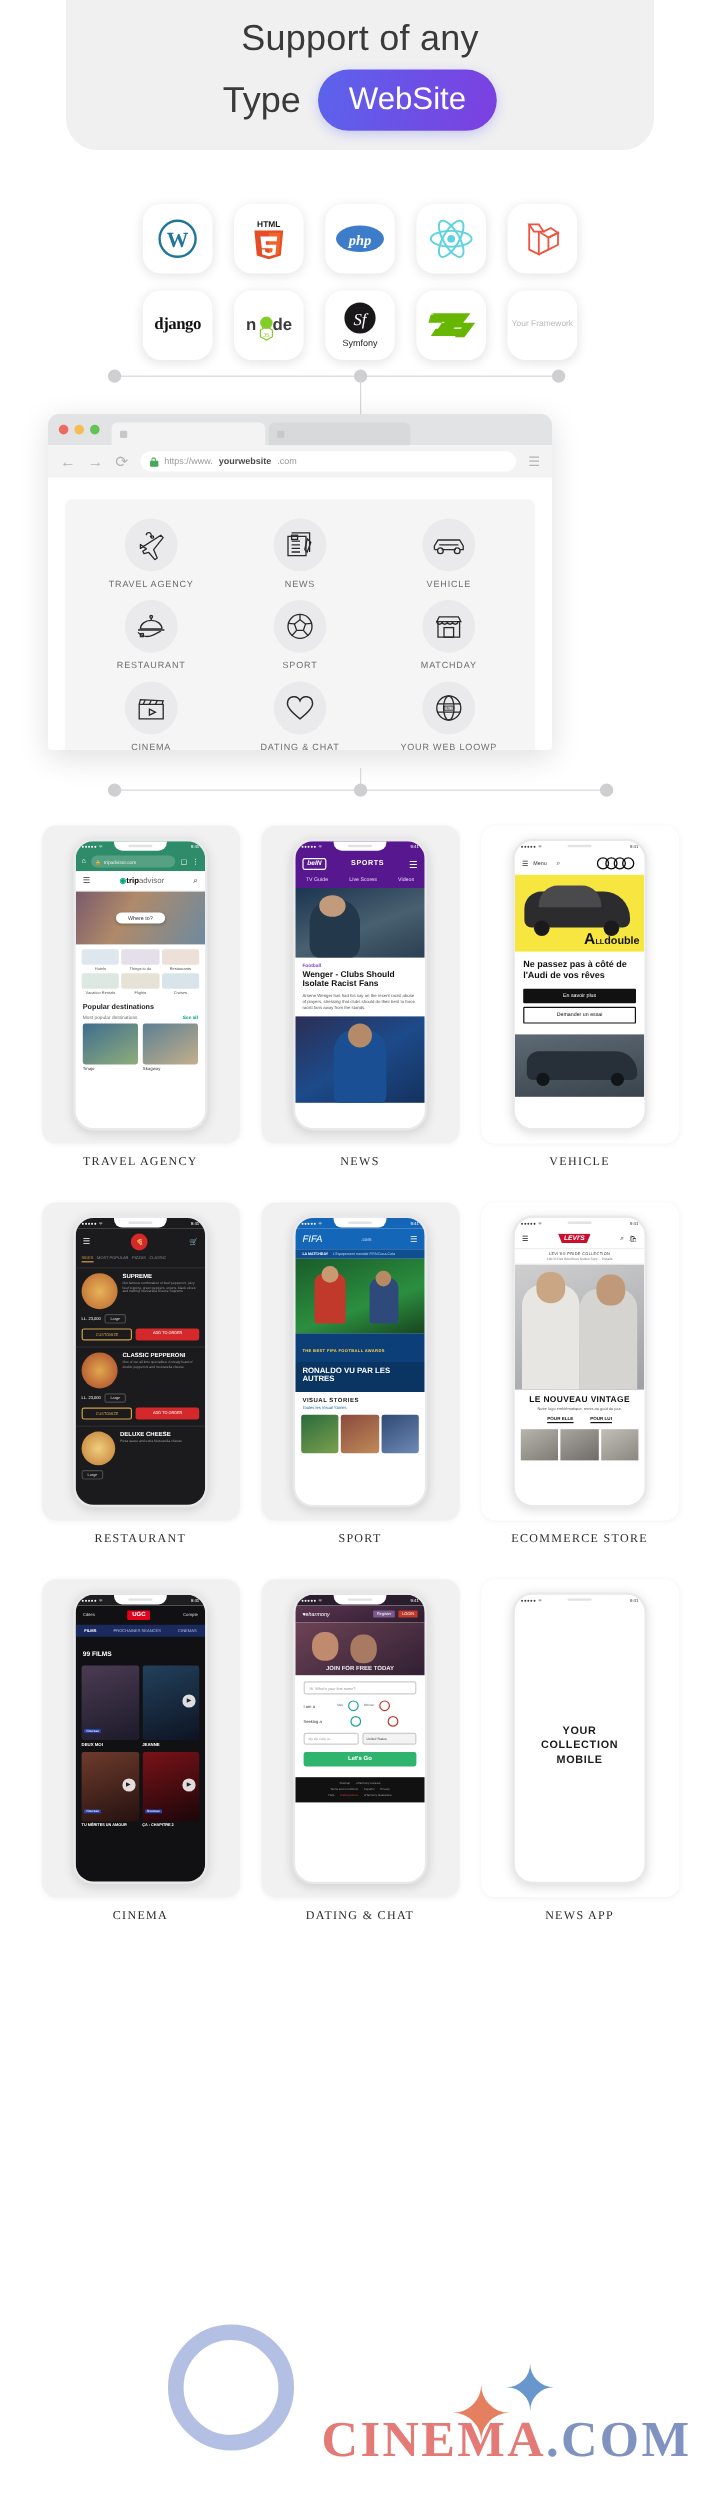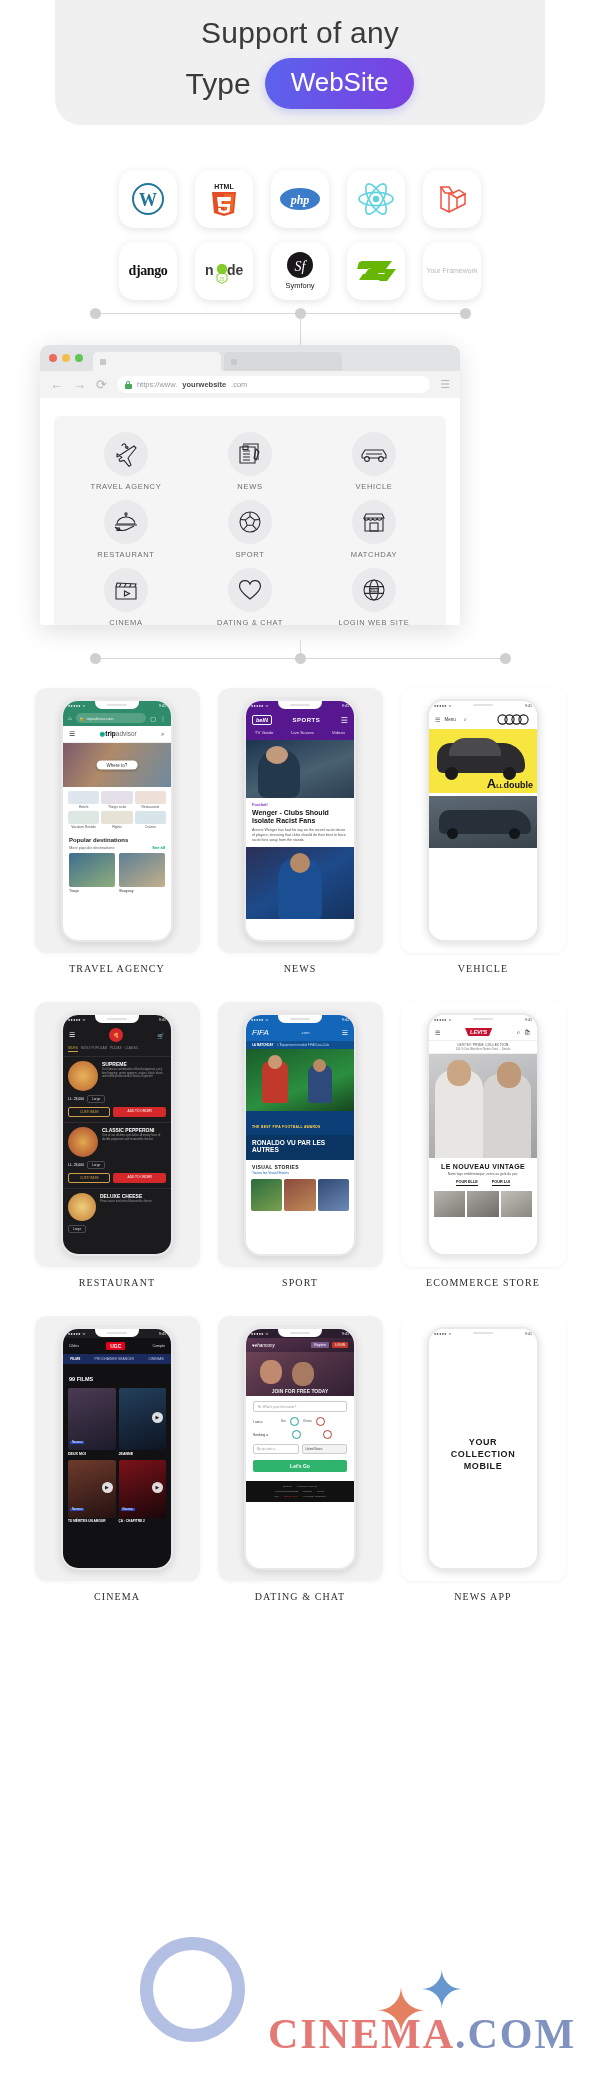--- a/index.html
+++ b/index.html
@@ -379,21 +379,21 @@
         <div class="cat">
           <div class="cat-circ">
             <svg width="26" height="26" viewBox="0 0 26 26" fill="none" stroke="#2b2b2d" stroke-width="1.1">
                 <circle cx="13" cy="13" r="10"></circle>
                 <ellipse cx="13" cy="13" rx="4.4" ry="10"></ellipse>
                 <path d="M3.3 9.6 h19.4 M3.3 16.4 h19.4"></path>
                 <rect x="9.2" y="11.4" width="7.6" height="3.4" fill="#eaeaec" stroke="#2b2b2d" stroke-width=".8"></rect>
                 <text x="13" y="14.1" font-size="2.6" text-anchor="middle" fill="#2b2b2d" stroke="none" font-family="Liberation Sans, sans-serif">http://</text>
               </svg>
           </div>
-          <span class="cat-lbl">LOGIN WEB SITE</span>
+          <span class="cat-lbl">YOUR WEB LOOWP</span>
         </div>
 
       </div>
     </div>
   </div>
 
   <div class="conn" style="top:640px; height:40px;">
     <div class="vline" style="left:300px; top:0; height:18px;"></div>
     <div class="hline" style="left:95px; top:18px; width:410px;"></div>
     <div class="dot" style="left:90px; top:13px;"></div>
@@ -542,20 +542,25 @@
               </div>
               <div style="background:#f7e640;height:64px;position:relative;overflow:hidden">
                 <div style="position:absolute;left:8px;top:14px;width:88px;height:30px;background:#2c2c2e;border-radius:14px 22px 6px 6px"></div>
                 <div style="position:absolute;left:20px;top:9px;width:52px;height:18px;background:#4a4a4d;border-radius:16px 16px 0 0"></div>
                 <div style="position:absolute;left:16px;top:38px;width:13px;height:13px;background:#1a1a1c;border-radius:50%"></div>
                 <div style="position:absolute;left:74px;top:38px;width:13px;height:13px;background:#1a1a1c;border-radius:50%"></div>
                 <div style="position:absolute;right:4px;bottom:4px;font-size:13px;font-weight:bold;color:#111;line-height:.8">
                   <span>A</span><span style="font-size:6px">LL</span><span style="font-size:9px">double</span>
                 </div>
               </div>
+              <div style="padding:6px 7px">
+                <div style="font-size:7.5px;font-weight:bold;color:#111;line-height:1.25">Ne passez pas à côté de l'Audi de vos rêves</div>
+                <div style="margin-top:6px;background:#111;color:#fff;text-align:center;font-size:4.4px;padding:3.5px 0;border-radius:1px">En savoir plus</div>
+                <div style="margin-top:3px;border:1px solid #111;color:#111;text-align:center;font-size:4.4px;padding:3.5px 0;border-radius:1px">Demander un essai</div>
+              </div>
               <div style="height:52px;background:linear-gradient(170deg,#5e6a74,#39434c);position:relative;margin-top:3px">
                 <div style="position:absolute;left:10px;top:14px;width:92px;height:24px;background:#273039;border-radius:10px 18px 5px 5px"></div>
                 <div style="position:absolute;left:18px;top:32px;width:11px;height:11px;background:#11161b;border-radius:50%"></div>
                 <div style="position:absolute;left:80px;top:32px;width:11px;height:11px;background:#11161b;border-radius:50%"></div>
               </div>
             </div>
           </div>
         </div>
         <div class="show-lbl">VEHICLE</div>
       </div>

